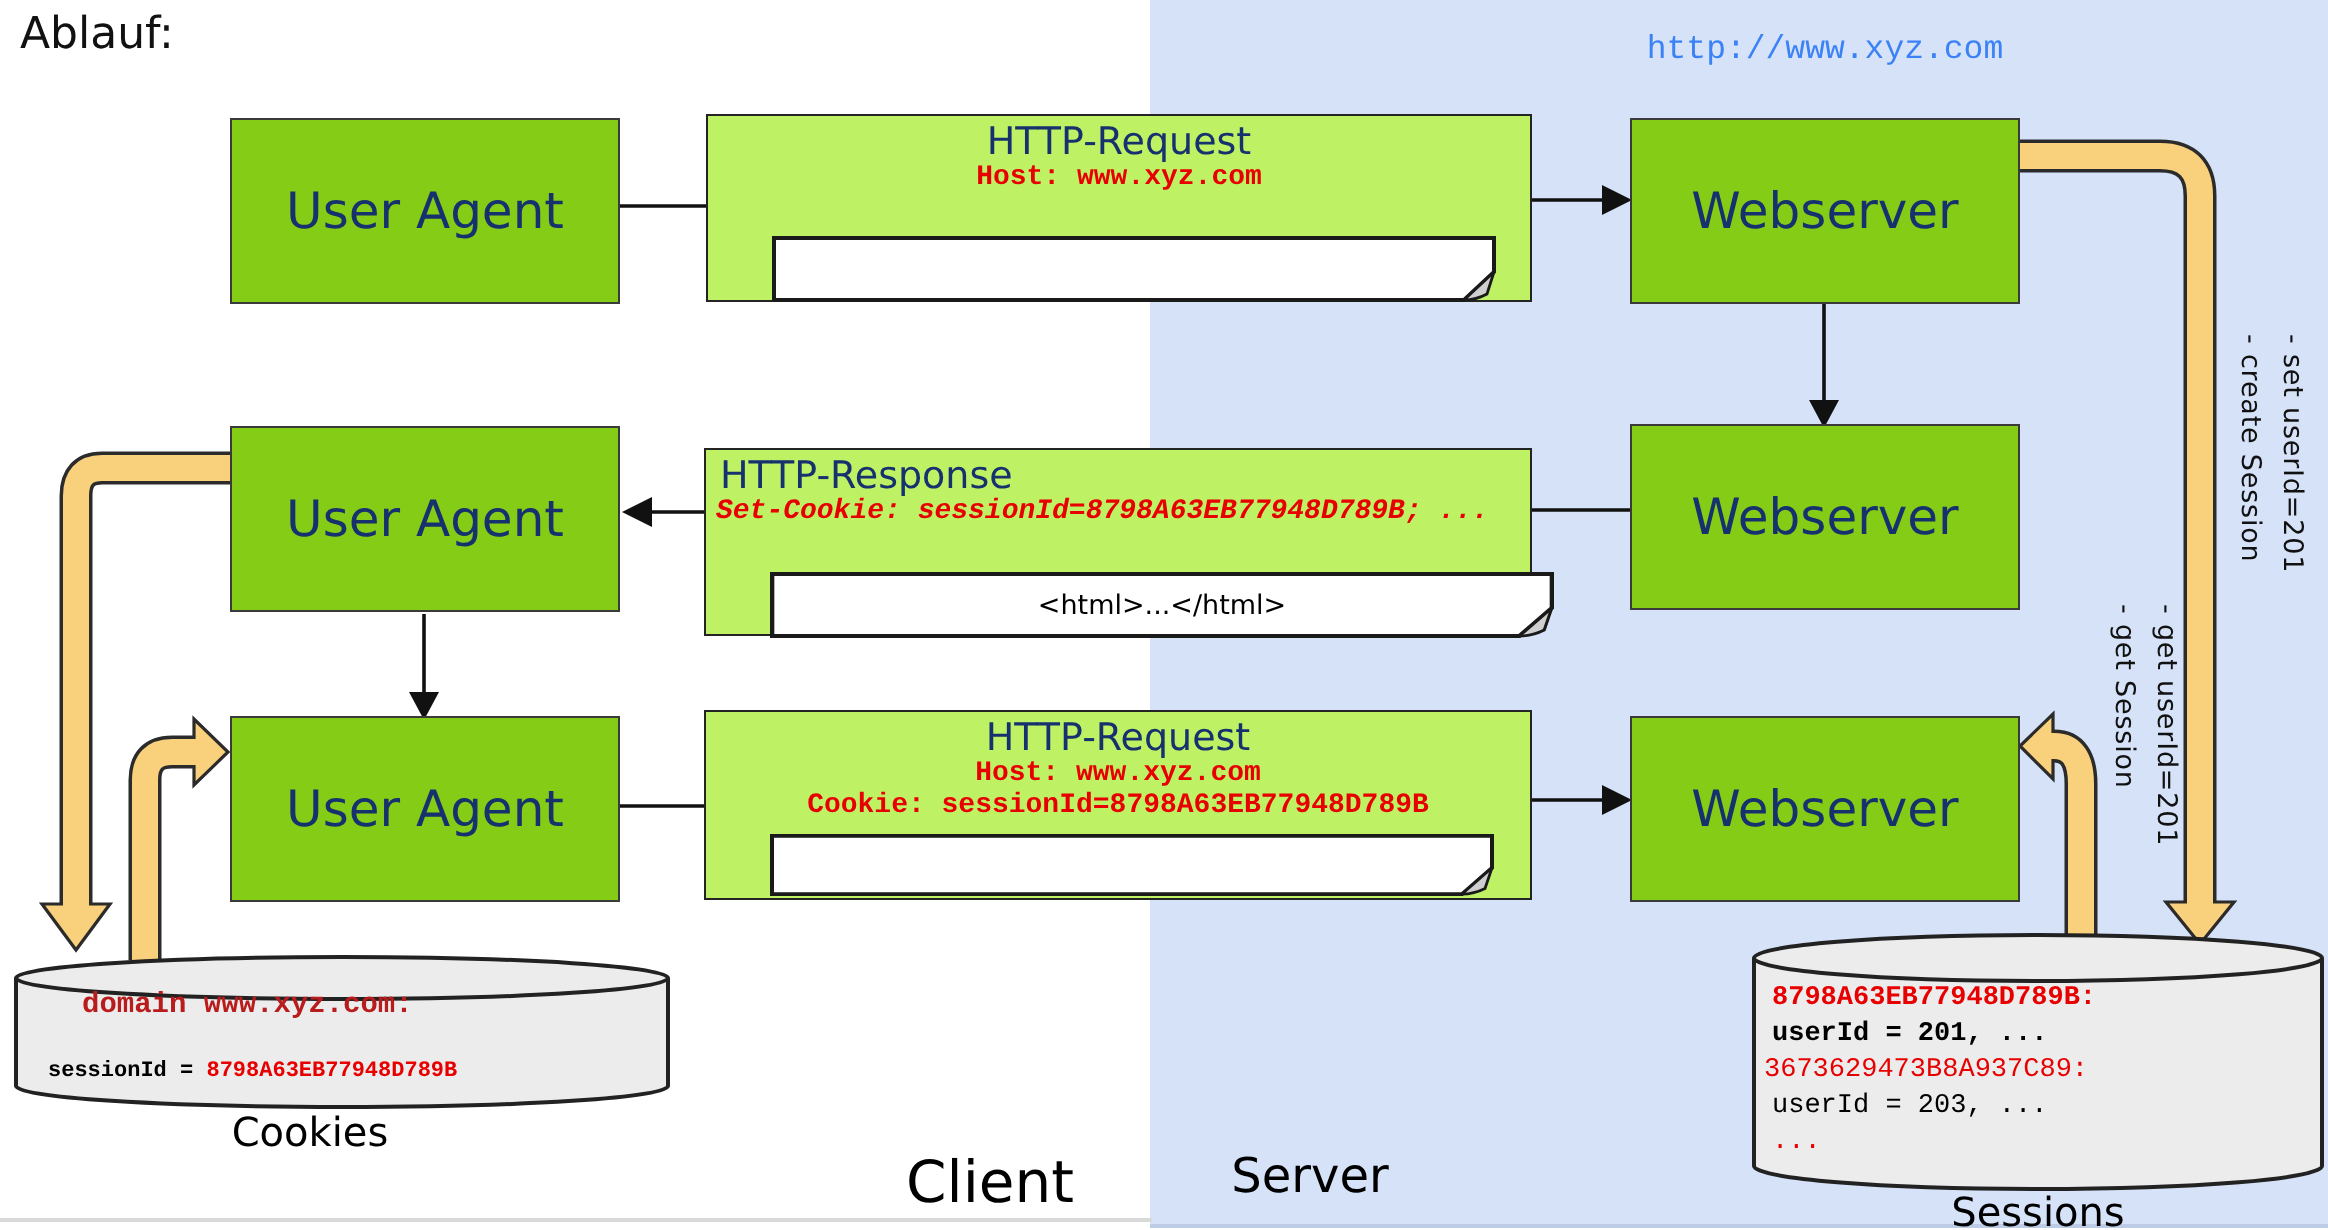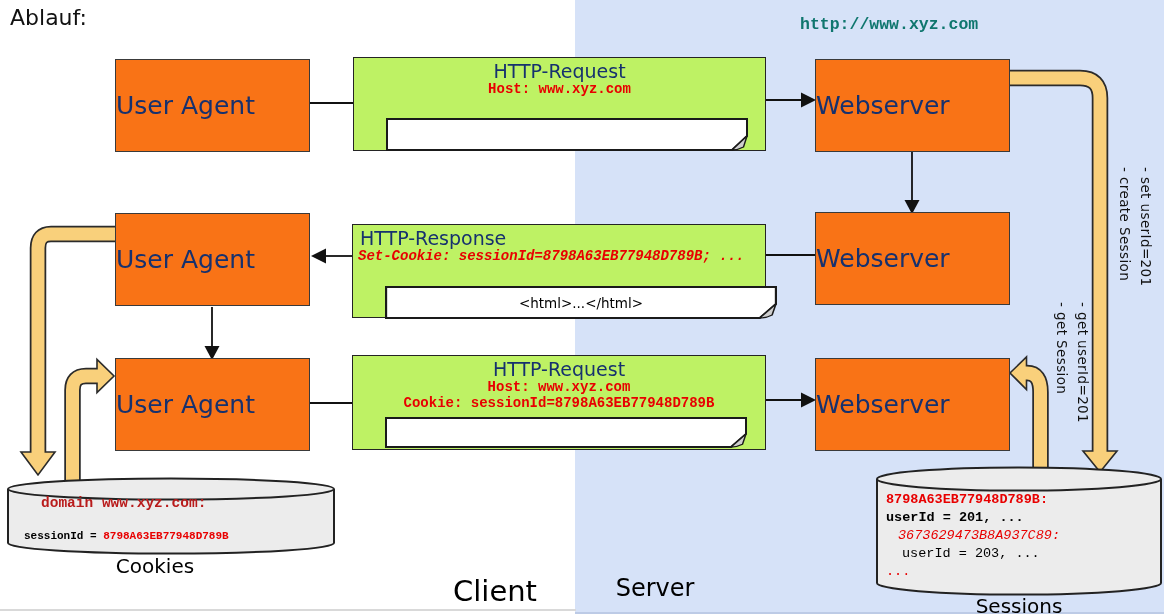--- a/index.html
+++ b/index.html
@@ -6,25 +6,25 @@
   #stage{
     position:relative;width:1164px;height:615px;overflow:hidden;
     background:#ffffff;font-family:"DejaVu Sans",sans-serif;
   }
   .abs{position:absolute;}
   
   #server-bg{left:575px;top:0;width:589px;height:612px;background:#d6e2f8;border-bottom:2px solid #bdcbe6;}
   #client-bottom-line{left:0;top:609px;width:576px;height:2px;background:#d9d9d9;}
   
   #page-title{left:10px;top:5px;font-size:22px;color:#111;font-weight:500;}
-  #url-label{left:800px;top:15px;width:225px;text-align:left;font-family:"Liberation Mono",monospace;font-weight:bold;font-size:16.5px;color:#0f766e;}
+  #url-label{left:800px;top:15px;width:225px;text-align:center;font-family:"Liberation Mono",monospace;font-weight:normal;font-size:16.5px;color:#3b82f6;}
   
   .node{
-    width:195px;height:93px;background:#f97316;border:1.7px solid #3a3a3a;
-    display:flex;align-items:center;justify-content:flex-start;
+    width:195px;height:93px;background:#84cc16;border:1.7px solid #3a3a3a;
+    display:flex;align-items:center;justify-content:center;
     color:#16316e;font-size:25px;box-sizing:border-box;
   }
   
   .msg{background:#bef264;border:1.9px solid #242424;box-sizing:border-box;}
   .msg .title{font-size:19px;color:#16316e;margin-top:2px;}
   .msg .hdr{font-family:"Liberation Mono",monospace;font-weight:bold;font-size:14px;color:#e80000;line-height:15.5px;}
   .center{text-align:center;}
   .left{text-align:left;}
   .pl7{padding-left:7px;}
   .pl5{padding-left:5px;font-style:italic;}
@@ -123,22 +123,22 @@
     <div class="cyl-label" style="left:0;top:77px;width:300px;">Cookies</div>
   </div>
 
   <div class="cyl" style="left:874px;top:466px;width:290px;height:149px;">
     <svg width="290" height="132" viewBox="0 0 290 132">
       <path d="M3 13 V117 a142 11.5 0 0 0 284 0 V13" fill="#ececec" stroke="#222" stroke-width="2"></path>
       <ellipse cx="145" cy="13" rx="142" ry="11.5" fill="#ececec" stroke="#222" stroke-width="2"></ellipse>
     </svg>
     <div class="mono b red" style="left:12px;top:26px;font-size:13.5px;">8798A63EB77948D789B:</div>
     <div class="mono b" style="left:12px;top:44px;font-size:13.5px;color:#000;">userId = 201, ...</div>
-    <div class="mono red" style="left:24px;top:62px;font-size:13.5px;font-style:italic;">3673629473B8A937C89:</div>
-    <div class="mono" style="left:28px;top:80px;font-size:13.5px;color:#000;">userId = 203, ...</div>
+    <div class="mono red" style="left:8px;top:62px;font-size:13.5px;">3673629473B8A937C89:</div>
+    <div class="mono" style="left:12px;top:80px;font-size:13.5px;color:#000;">userId = 203, ...</div>
     <div class="mono red" style="left:12px;top:98px;font-size:13.5px;">...</div>
     <div class="cyl-label" style="left:0;top:128px;width:290px;">Sessions</div>
   </div>
 
   <div class="abs node" style="left:115px;top:59px;">
       <span>User Agent</span>
     </div>
   <div class="abs msg" style="left:353px;top:57px;width:413px;height:94px;">
     <div class="title center">HTTP-Request</div>
     <div class="hdr center">Host: www.xyz.com</div>

